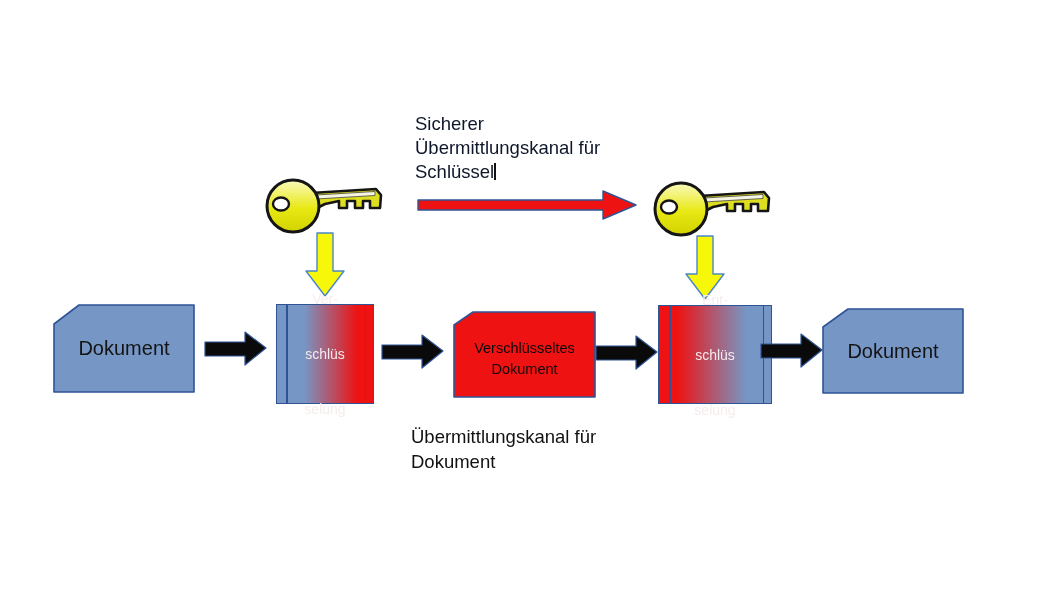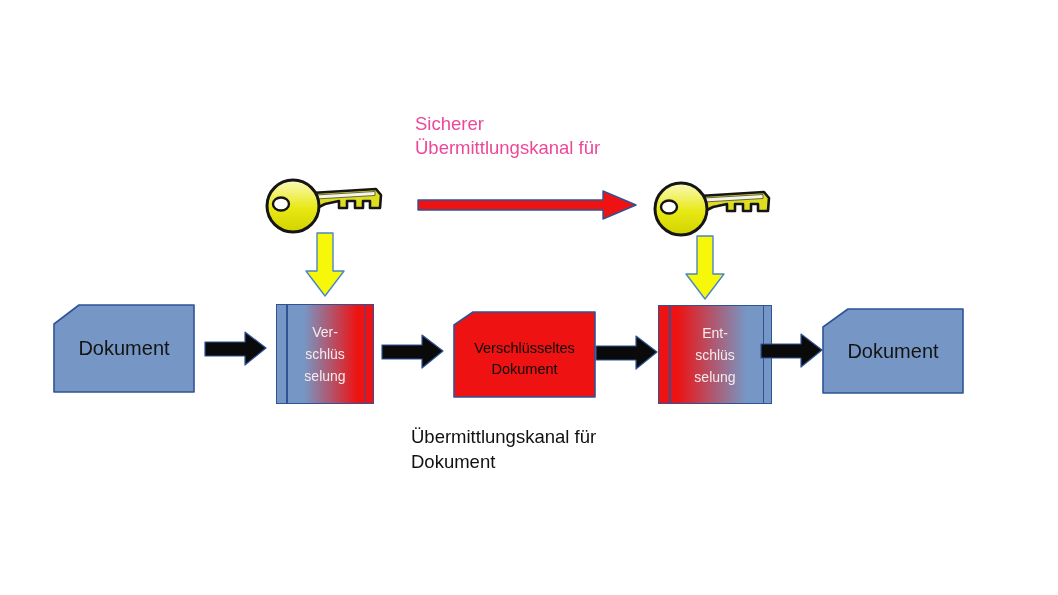--- a/index.html
+++ b/index.html
@@ -2,39 +2,39 @@
 <html><head>
 <meta charset="utf-8">
 <style>
   html,body{margin:0;padding:0;background:#fff;}
   .stage{
     position:relative;width:1058px;height:595px;background:#fff;overflow:hidden;
     font-family:"Liberation Sans",sans-serif;
   }
   .abs{position:absolute;}
   
-  .secure-heading{left:415px;top:112px;width:280px;font-size:18.5px;line-height:24px;color:#ec4899;}
+  .secure-heading{left:415px;top:112px;width:280px;font-size:18.5px;line-height:24px;color:#0f172a;}
   .secure-heading div{white-space:nowrap;}
   .text-cursor{display:inline-block;width:2px;height:17px;background:#111;vertical-align:-2px;margin-left:0px;}
   .doc-channel-label{left:411px;top:424px;font-size:18.5px;line-height:25px;color:#111;}
   
   .node{display:block;}
   .node .label{
     position:absolute;inset:0;display:flex;align-items:center;justify-content:center;
     color:#141414;font-size:20px;
   }
   .enc-doc-label{
     position:absolute;inset:0;display:flex;flex-direction:column;align-items:center;justify-content:center;
     padding-top:8px;color:#0a0a0a;font-size:14.5px;line-height:21px;text-align:center;
   }
   
   .process{
     box-sizing:border-box;border:1.5px solid #2f5496;
     display:flex;flex-direction:column;align-items:center;justify-content:center;
-    text-align:right;color:#f6ecec;font-size:14px;line-height:22px;
+    text-align:right;color:#f6ecec;font-size:14px;line-height:22px;gap:33px;
   }
   .process .vline{position:absolute;top:0;bottom:0;width:1.5px;background:#2f5496;}
   .process.encrypt{background:linear-gradient(90deg,#7697c5 0%,#7697c5 28%,#ee1212 84%,#ee1212 100%);}
   .process.decrypt{background:linear-gradient(90deg,#ee1212 0%,#ee1212 16%,#7697c5 78%,#7697c5 100%);}
 </style>
 </head>
 <body>
 
 <div class="stage">
 
@@ -44,20 +44,21 @@
         <stop offset="0" stop-color="#fafabe"></stop>
         <stop offset="0.55" stop-color="#e8e813"></stop>
         <stop offset="1" stop-color="#d2d200"></stop>
       </linearGradient>
     </defs>
   </svg>
 
   <div class="abs secure-heading">
     <div>Sicherer</div>
     <div>Übermittlungskanal für</div>
+    <div><span>Schlüssel</span><span class="text-cursor"></span></div>
   </div>
 
   <svg class="abs" style="left:265px;top:178px" width="122" height="57" viewBox="0 0 122 57">
     <path d="M46,15 L111,11 L116,17 L115,30 L105,30 L105,23 L98,23 L98,30 L90,30 L90,23 L82,23 L82,30 L74,30 L74,23 L60,26 L46,33 Z" fill="#dede20" stroke="#151515" stroke-width="2.6" stroke-linejoin="round"></path>
     <path d="M51,17 L110,13.5 L110,17.5 L51,21 Z" fill="#f5f5e2" stroke="#444" stroke-width="0.8"></path>
     <ellipse cx="28" cy="28" rx="26" ry="26" fill="url(#keyGrad)" stroke="#151515" stroke-width="3"></ellipse>
     <ellipse cx="16" cy="26" rx="8" ry="6.5" fill="#ffffff" stroke="#151515" stroke-width="2.4"></ellipse>
   </svg>
 
   <svg class="abs" style="left:653px;top:181px" width="122" height="57" viewBox="0 0 122 57">

